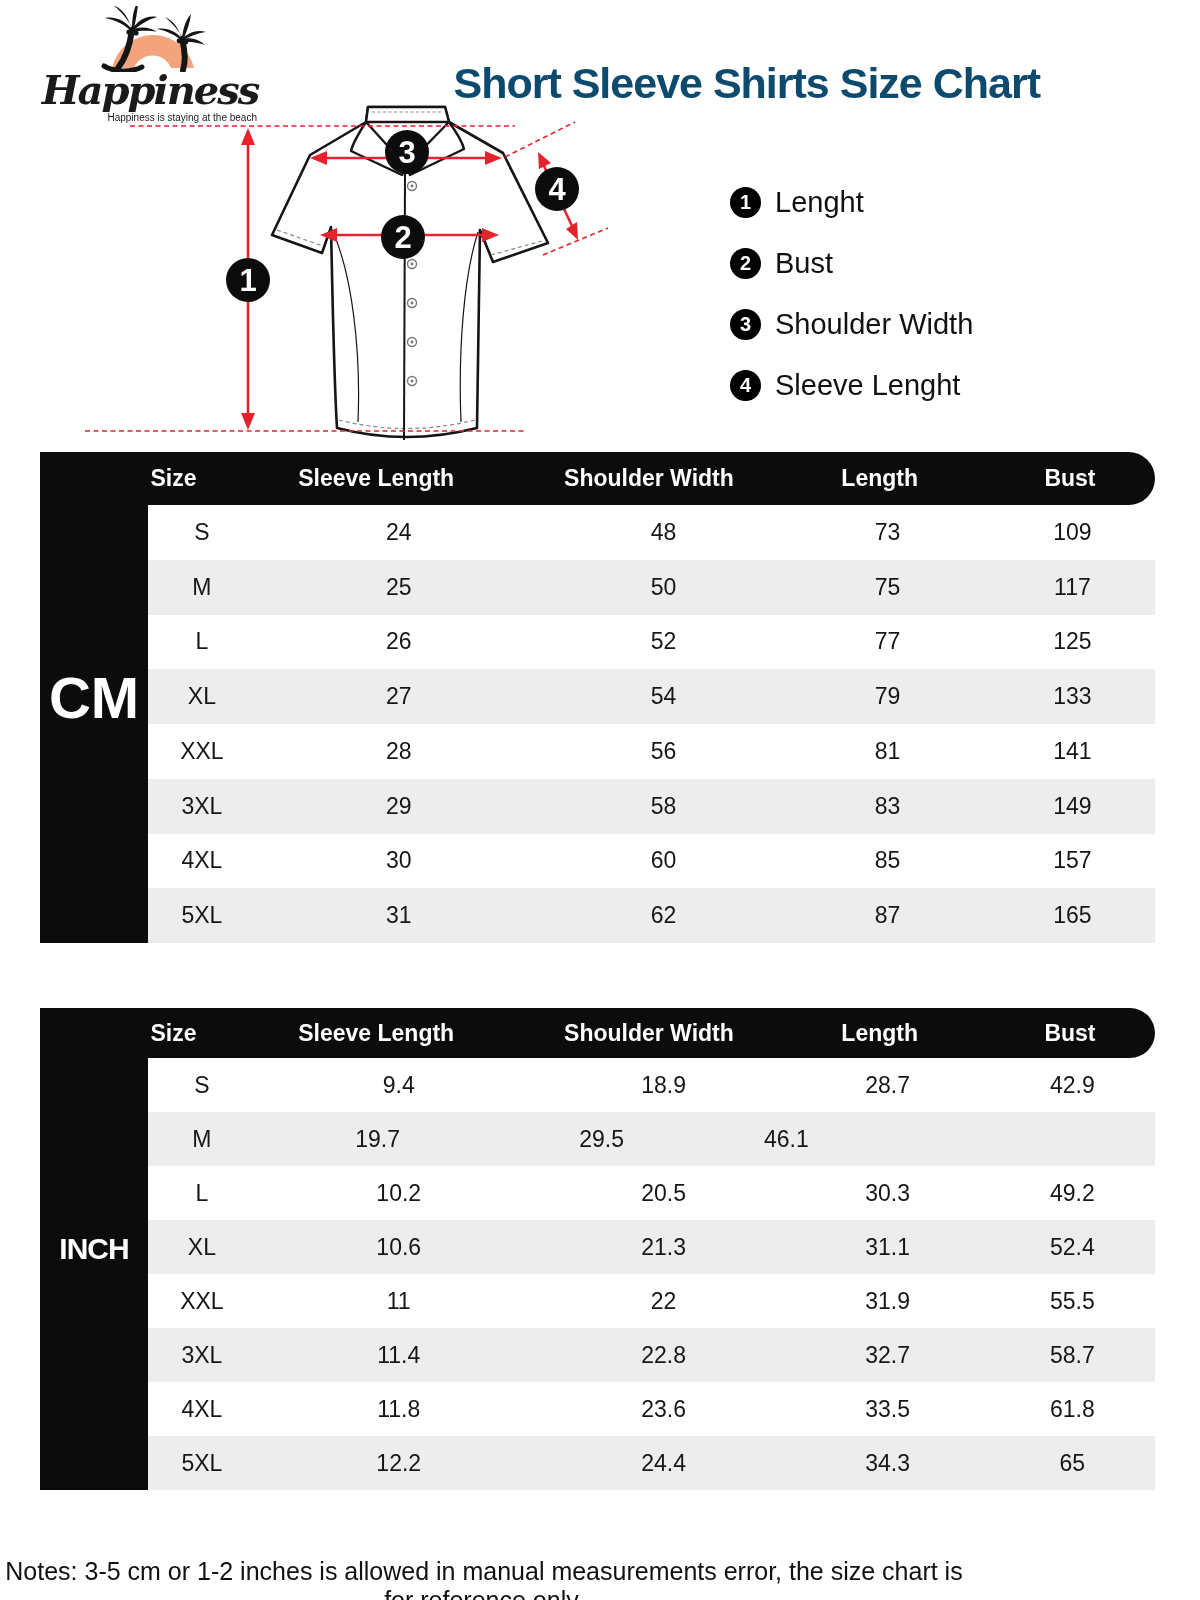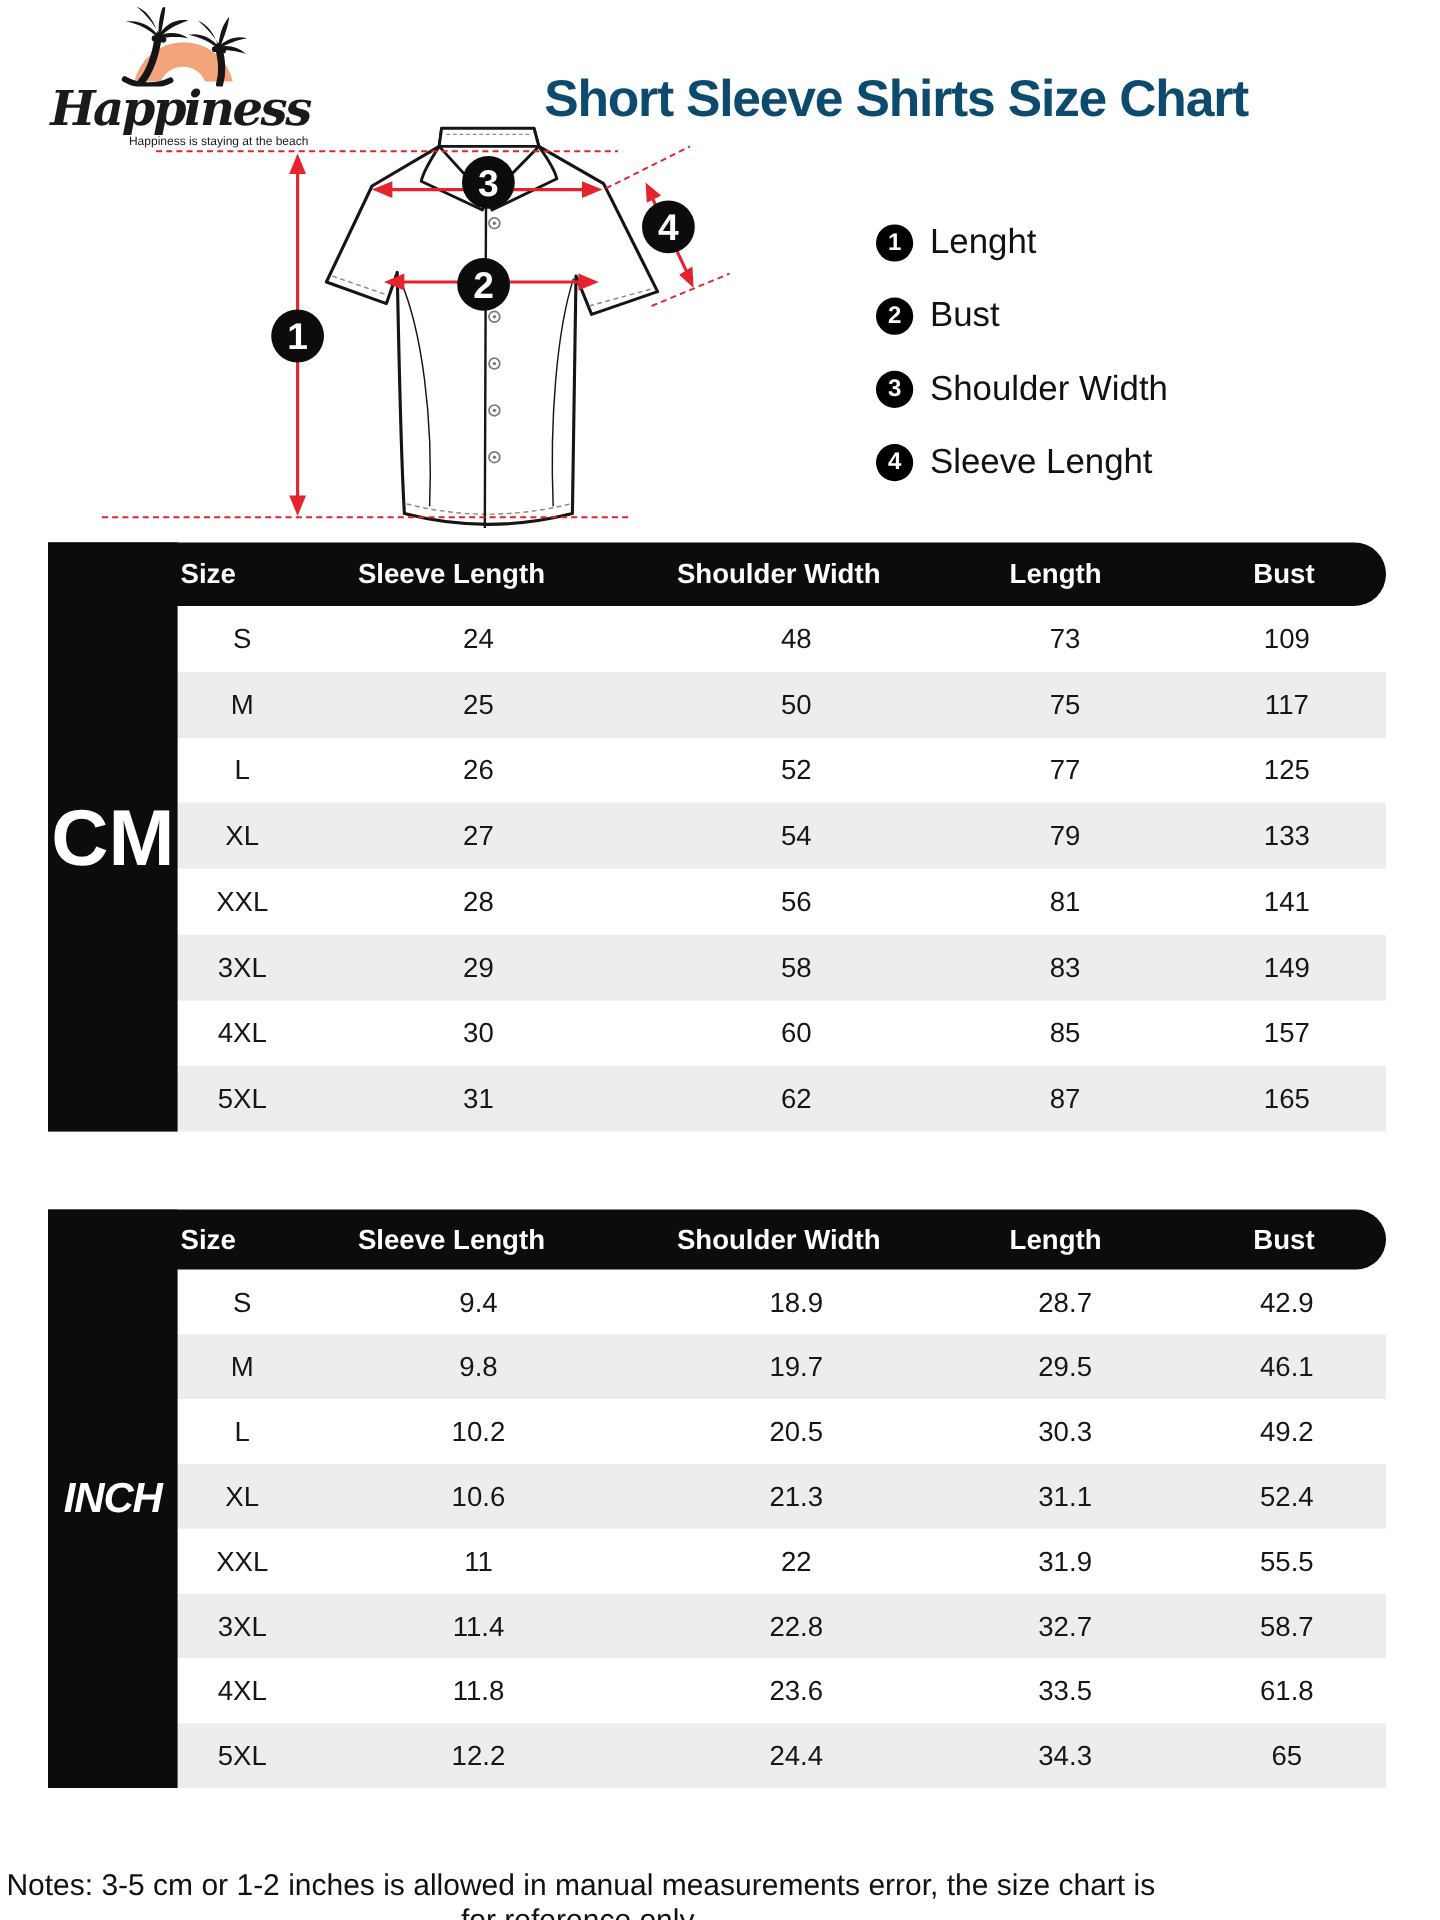--- a/index.html
+++ b/index.html
@@ -26,22 +26,22 @@
               font-weight:bold;font-size:20px;display:flex;align-items:center;justify-content:center;
               margin-right:14px;flex:0 0 31px;}
   .legend-label{font-size:29px;color:#111;}
 
   
   .size-table{position:absolute;left:40px;width:1115px;}
   .size-table.cm{top:452px;height:491px;}
   .size-table.inch{top:1008px;height:482px;}
   .unit-band{position:absolute;left:0;top:0;bottom:0;width:108px;background:#0c0c0c;
              display:flex;align-items:center;justify-content:center;color:#fff;font-weight:bold;z-index:2;}
-  .cm .unit-band{font-size:66px;letter-spacing:0;}
-  .inch .unit-band{font-size:35px;letter-spacing:-1px;font-style:italic;}
+  .cm .unit-band{font-size:58px;letter-spacing:0;}
+  .inch .unit-band{font-size:30px;letter-spacing:-1px;}
   .thead{position:absolute;left:0;top:0;right:0;height:53px;background:#0c0c0c;
          border-radius:0 27px 27px 0;display:flex;align-items:center;padding-left:78px;
          box-sizing:border-box;z-index:1;}
   .inch .thead{height:50px;}
   .thead .cell{color:#fff;font-weight:bold;font-size:23px;}
   .tbody{position:absolute;left:108px;top:53px;right:0;bottom:0;display:flex;flex-direction:column;}
   .inch .tbody{top:50px;}
   .trow{flex:1;display:flex;align-items:center;background:#fff;}
   .trow:nth-child(even){background:#ededed;}
   .cell{text-align:center;box-sizing:border-box;}
@@ -267,21 +267,20 @@
     <div class="tbody">
         <div class="trow">
           <div class="cell c0">S</div>
           <div class="cell c1">9.4</div>
           <div class="cell c2">18.9</div>
           <div class="cell c3">28.7</div>
           <div class="cell c4">42.9</div>
         </div>
         <div class="trow">
           <div class="cell c0">M</div>
-          <div class="cell c1">9.8</div>
           <div class="cell c2">19.7</div>
           <div class="cell c3">29.5</div>
           <div class="cell c4">46.1</div>
         </div>
         <div class="trow">
           <div class="cell c0">L</div>
           <div class="cell c1">10.2</div>
           <div class="cell c2">20.5</div>
           <div class="cell c3">30.3</div>
           <div class="cell c4">49.2</div>

